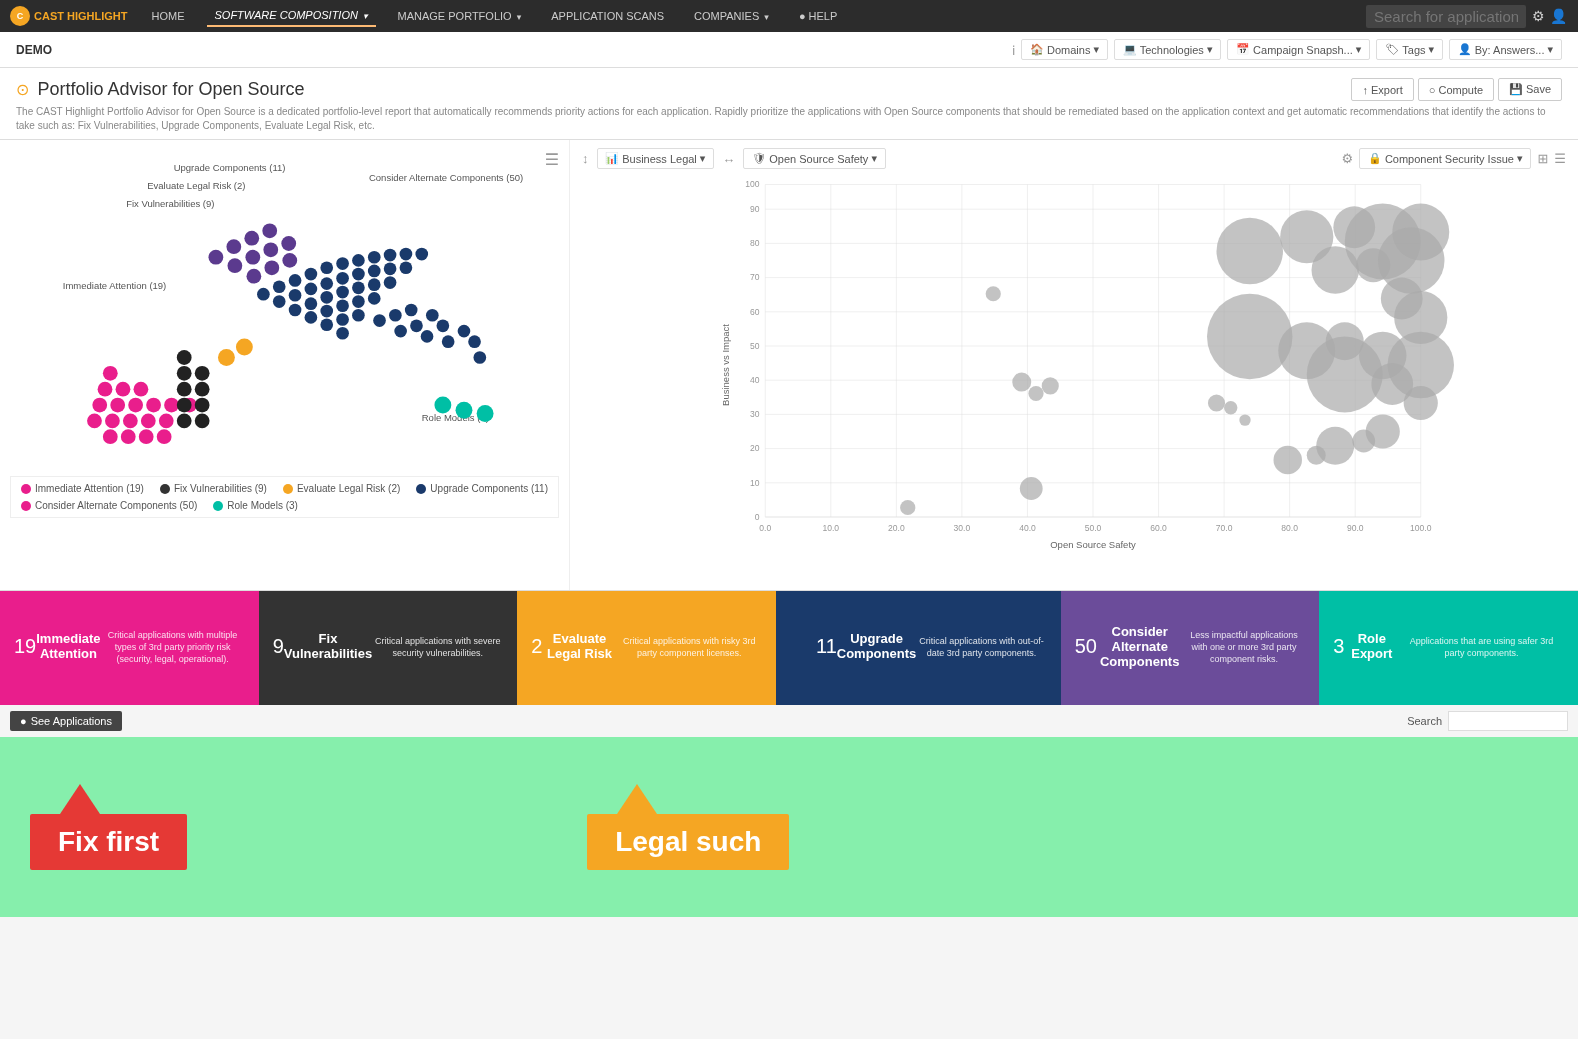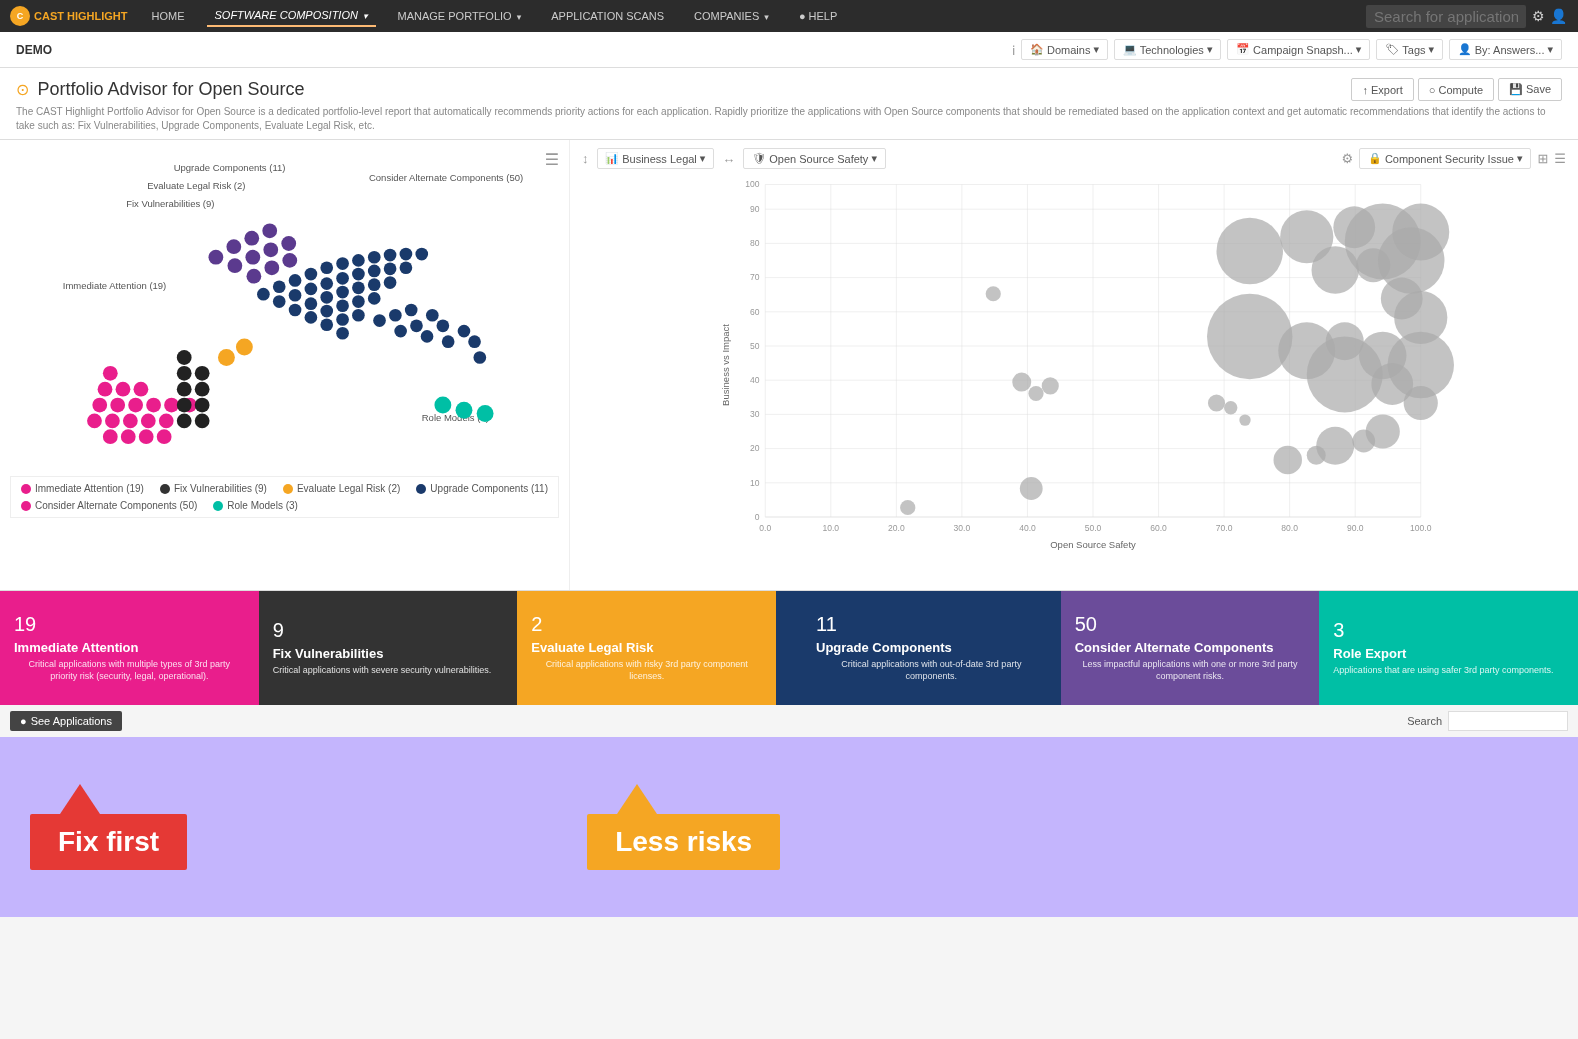--- a/index.html
+++ b/index.html
@@ -206,22 +206,22 @@
     
     .cards-section {
       display: flex;
       height: 115px;
       border-top: 1px solid #ddd;
     }
     .card {
       flex: 1;
       padding: 12px 14px;
       display: flex;
-      flex-direction: column;
-      align-items: flex-start;
+      flex-direction: row;
+      align-items: center;
       justify-content: center;
       text-align: center;
       color: white;
       position: relative;
     }
     .card-number {
       font-size: 20px;
       font-weight: 300;
       margin-bottom: 4px;
     }
@@ -266,21 +266,21 @@
     }
     .search-input-small {
       border: 1px solid #ddd;
       padding: 3px 6px;
       font-size: 11px;
       width: 120px;
     }
 
     
     .annotations {
-      background: #c4b5fd;
+      background: #86efac;
       height: 180px;
       position: relative;
       display: flex;
       align-items: center;
       padding: 0 30px;
       gap: 400px;
     }
     .annotation-fix {
       display: flex;
       flex-direction: column;
@@ -716,15 +716,15 @@
   </div>
 </div>
 
 <div class="annotations">
   <div class="annotation-fix">
     <div class="arrow-red"></div>
     <div class="label-red">Fix first</div>
   </div>
   <div class="annotation-legal">
     <div class="arrow-yellow"></div>
-    <div class="label-yellow">Less risks</div>
+    <div class="label-yellow">Legal such</div>
   </div>
 </div>
 
 </body></html>

